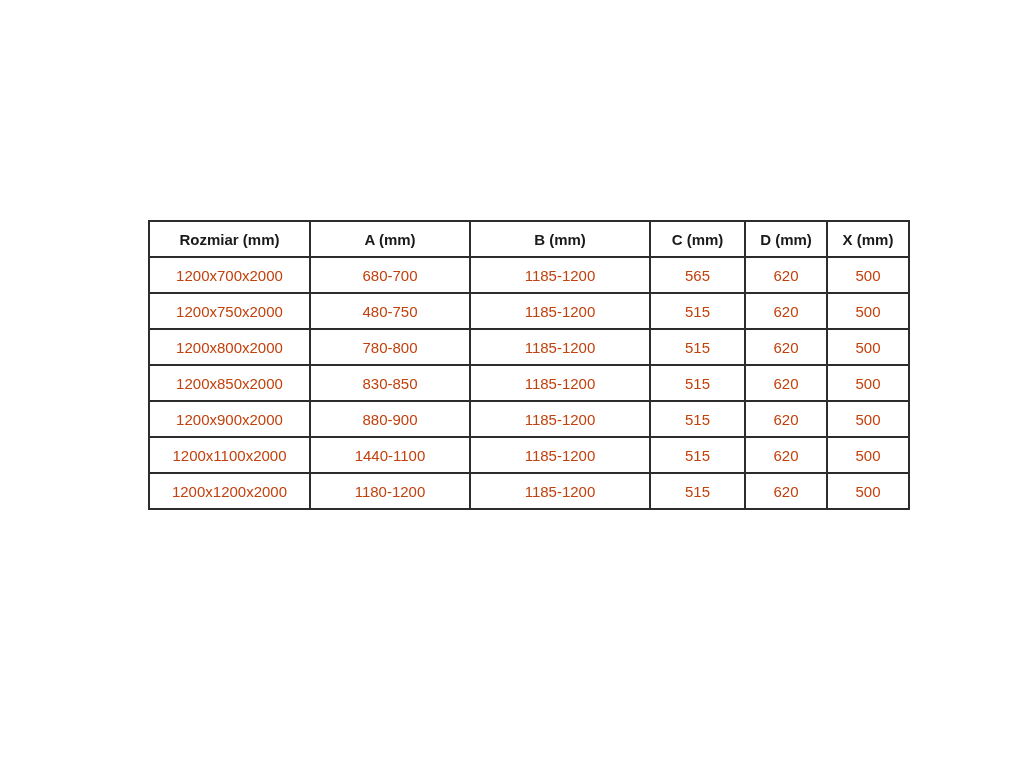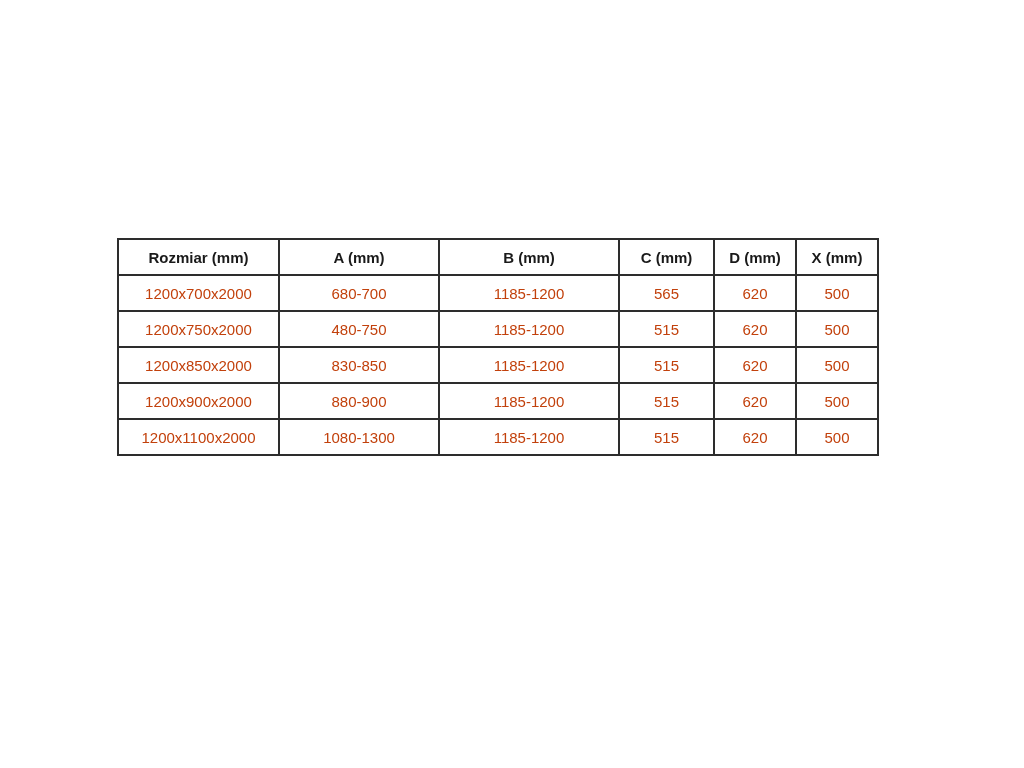--- a/index.html
+++ b/index.html
@@ -9,23 +9,22 @@
     body {
       width: 1024px;
       height: 768px;
       background: #ffffff;
       position: relative;
       font-family: "Liberation Sans", sans-serif;
       overflow: hidden;
     }
     .table-wrap {
       position: absolute;
-      left: 117px;
+      left: 148px;
       top: 220px;
-      margin-top: 18px;
     }
     table.dim-table {
       border-collapse: collapse;
       table-layout: fixed;
       width: 760px;
     }
     table.dim-table th,
     table.dim-table td {
       border: 2px solid #2d2d2d;
       text-align: center;
@@ -76,38 +75,54 @@
         </tr>
         <tr>
           <td>1200x750x2000</td>
           <td>480-750</td>
           <td>1185-1200</td>
           <td>515</td>
           <td>620</td>
           <td>500</td>
         </tr>
         <tr>
+          <td>1200x800x2000</td>
+          <td>780-800</td>
+          <td>1185-1200</td>
+          <td>515</td>
+          <td>620</td>
+          <td>500</td>
+        </tr>
+        <tr>
           <td>1200x850x2000</td>
           <td>830-850</td>
           <td>1185-1200</td>
           <td>515</td>
           <td>620</td>
           <td>500</td>
         </tr>
         <tr>
           <td>1200x900x2000</td>
           <td>880-900</td>
           <td>1185-1200</td>
           <td>515</td>
           <td>620</td>
           <td>500</td>
         </tr>
         <tr>
           <td>1200x1100x2000</td>
-          <td>1080-1300</td>
+          <td>1440-1100</td>
+          <td>1185-1200</td>
+          <td>515</td>
+          <td>620</td>
+          <td>500</td>
+        </tr>
+        <tr>
+          <td>1200x1200x2000</td>
+          <td>1180-1200</td>
           <td>1185-1200</td>
           <td>515</td>
           <td>620</td>
           <td>500</td>
         </tr>
       </tbody>
   </table>
 </div>
 
 </body></html>

